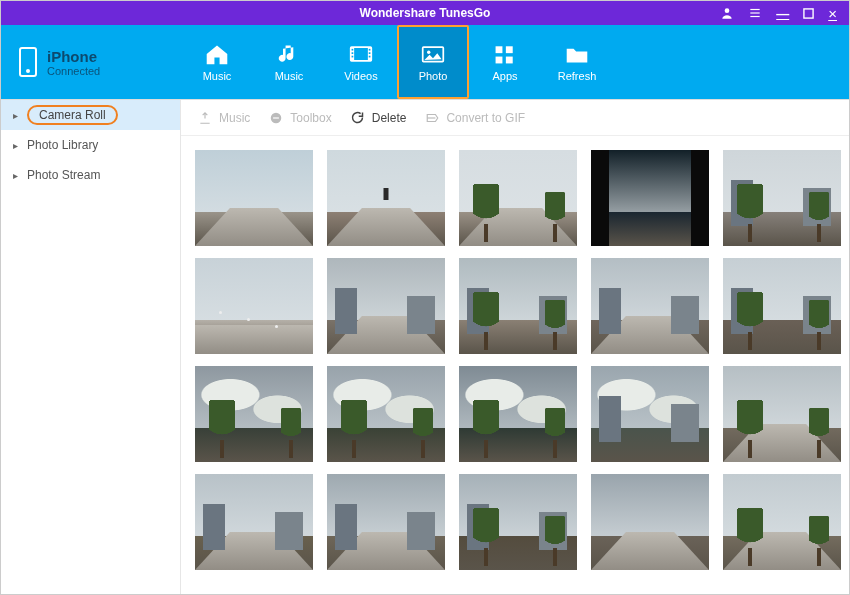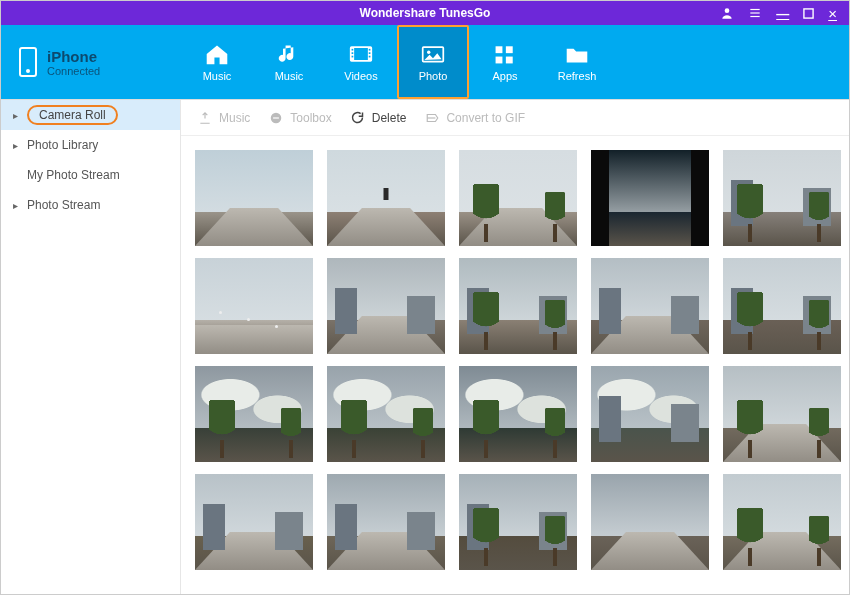--- a/index.html
+++ b/index.html
@@ -152,24 +152,20 @@
     <div class="sidebar" id="sidebar">
         <div class="side-item selected">
           <span class="arrow">▸</span>
           <span class="lbl">Camera Roll</span>
         </div>
         <div class="side-item">
           <span class="arrow">▸</span>
           <span class="lbl">Photo Library</span>
         </div>
         <div class="side-item">
-          <span class="arrow"></span>
-          <span class="lbl">My Photo Stream</span>
-        </div>
-        <div class="side-item">
           <span class="arrow">▸</span>
           <span class="lbl">Photo Stream</span>
         </div>
       </div>
 
     <div class="content">
       <div class="action-bar">
         <div class="act-btn">
           <span class="act-ic">
               <svg width="14" height="14" viewBox="0 0 24 24" fill="none" stroke="currentColor" stroke-width="2">

